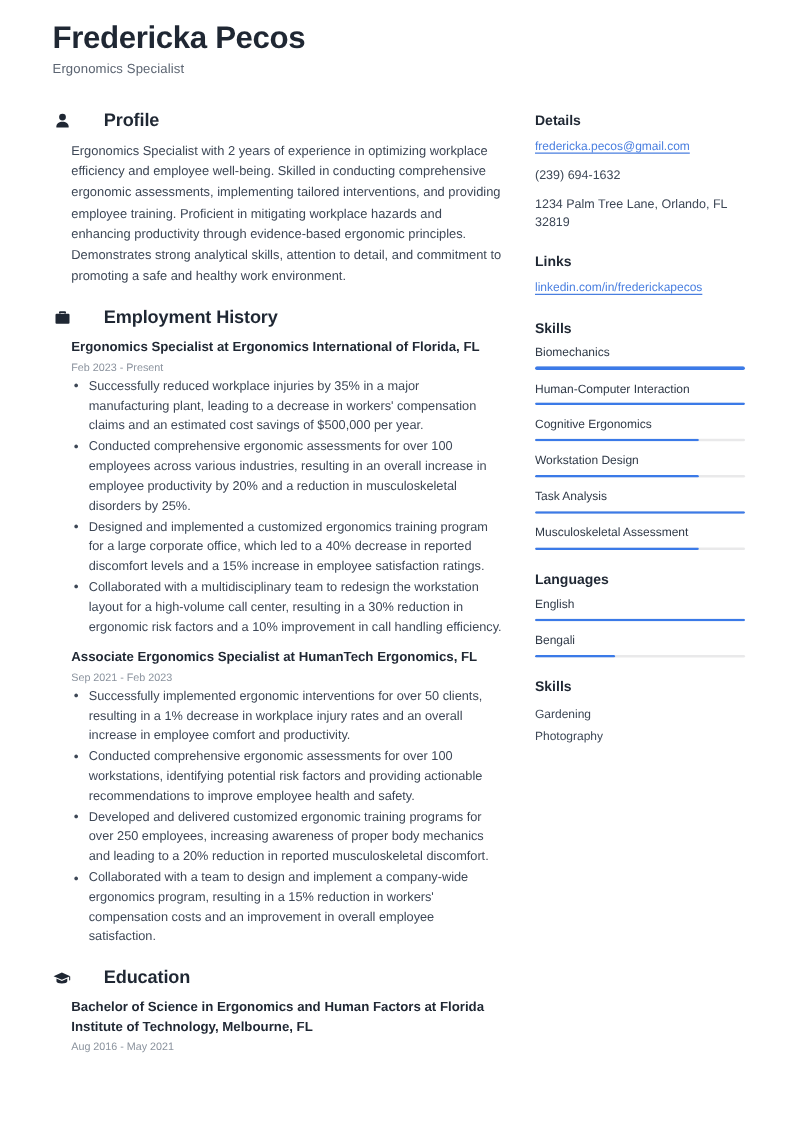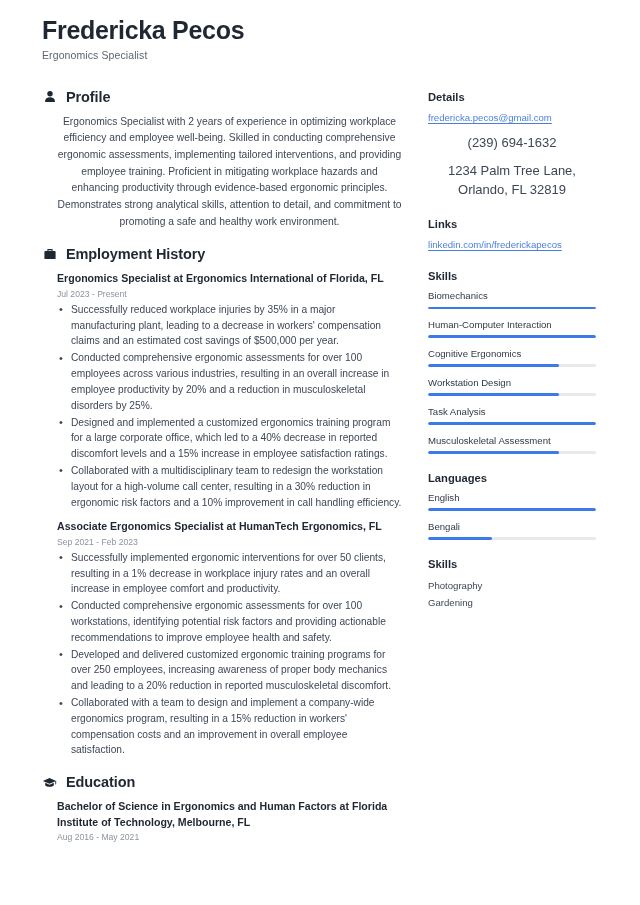--- a/index.html
+++ b/index.html
@@ -52,21 +52,21 @@
 
   .col-main { width: 360px; flex: 0 0 360px; }
   .col-side { width: 168px; flex: 0 0 168px; padding-top: 2px; }
 
   
   .section { margin-bottom: 16px; }
 
   .section-head {
     display: flex;
     align-items: center;
-    gap: 9px;
+    gap: 26px;
     margin-bottom: 9px;
   }
 
   .section-head .sec-icon {
     width: 15px;
     height: 15px;
     flex: 0 0 15px;
     display: flex;
     align-items: center;
     justify-content: center;
@@ -80,21 +80,21 @@
     color: #1f2733;
     letter-spacing: -0.1px;
   }
 
   .section-body { padding-left: 15px; }
 
   .profile-text {
     font-size: 10.3px;
     line-height: 1.62;
     color: #3d4756;
-    text-align: center;
+    text-align: left;
   }
 
   
   .entry { margin-bottom: 9px; }
 
   .entry-title {
     font-size: 10.6px;
     font-weight: 700;
     color: #1f2733;
     line-height: 1.45;
@@ -135,25 +135,24 @@
   .side-block { margin-bottom: 18px; }
 
   .side-title {
     font-size: 11.2px;
     font-weight: 700;
     color: #1f2733;
     margin-bottom: 8px;
   }
 
   .side-text {
-    font-size: 13px;
+    font-size: 10px;
     line-height: 1.5;
     color: #3d4756;
     margin-bottom: 8px;
-    text-align: center;
   }
 
   .side-link {
     font-size: 9.6px;
     line-height: 1.5;
     color: #4a7fe0;
     text-decoration: underline;
     text-underline-offset: 2px;
     display: block;
     margin-bottom: 8px;
@@ -232,21 +231,21 @@
                 <path d="M6 2.2h4c.7 0 1.2.5 1.2 1.2v1h-1.6v-.6H6.4v.6H4.8v-1c0-.7.5-1.2 1.2-1.2z"></path>
                 <rect x="1.6" y="4.6" width="12.8" height="9.2" rx="1"></rect>
               </svg>
           </span>
           <span class="section-title">Employment History</span>
         </div>
         <div class="section-body">
 
           <div class="entry">
             <div class="entry-title">Ergonomics Specialist at Ergonomics International of Florida, FL</div>
-            <div class="entry-date">Jul 2023 - Present</div>
+            <div class="entry-date">Feb 2023 - Present</div>
             <ul class="bullets">
               <li>Successfully reduced workplace injuries by 35% in a major manufacturing plant, leading to a decrease in workers' compensation claims and an estimated cost savings of $500,000 per year.</li>
               <li>Conducted comprehensive ergonomic assessments for over 100 employees across various industries, resulting in an overall increase in employee productivity by 20% and a reduction in musculoskeletal disorders by 25%.</li>
               <li>Designed and implemented a customized ergonomics training program for a large corporate office, which led to a 40% decrease in reported discomfort levels and a 15% increase in employee satisfaction ratings.</li>
               <li>Collaborated with a multidisciplinary team to redesign the workstation layout for a high-volume call center, resulting in a 30% reduction in ergonomic risk factors and a 10% improvement in call handling efficiency.</li>
             </ul>
           </div>
 
           <div class="entry">
             <div class="entry-title">Associate Ergonomics Specialist at HumanTech Ergonomics, FL</div>
@@ -349,19 +348,19 @@
         <div class="meter">
           <div class="meter-label">Bengali</div>
           <div class="meter-track">
               <div class="meter-fill" style="width: 38%; background: rgb(59, 122, 232);"></div>
             </div>
         </div>
       </div>
 
       <div class="side-block">
         <div class="side-title">Skills</div>
+        <div class="hobby">Gardening</div>
         <div class="hobby">Photography</div>
-        <div class="hobby">Gardening</div>
       </div>
 
     </div>
   </div>
 </div>
 
 </body></html>

